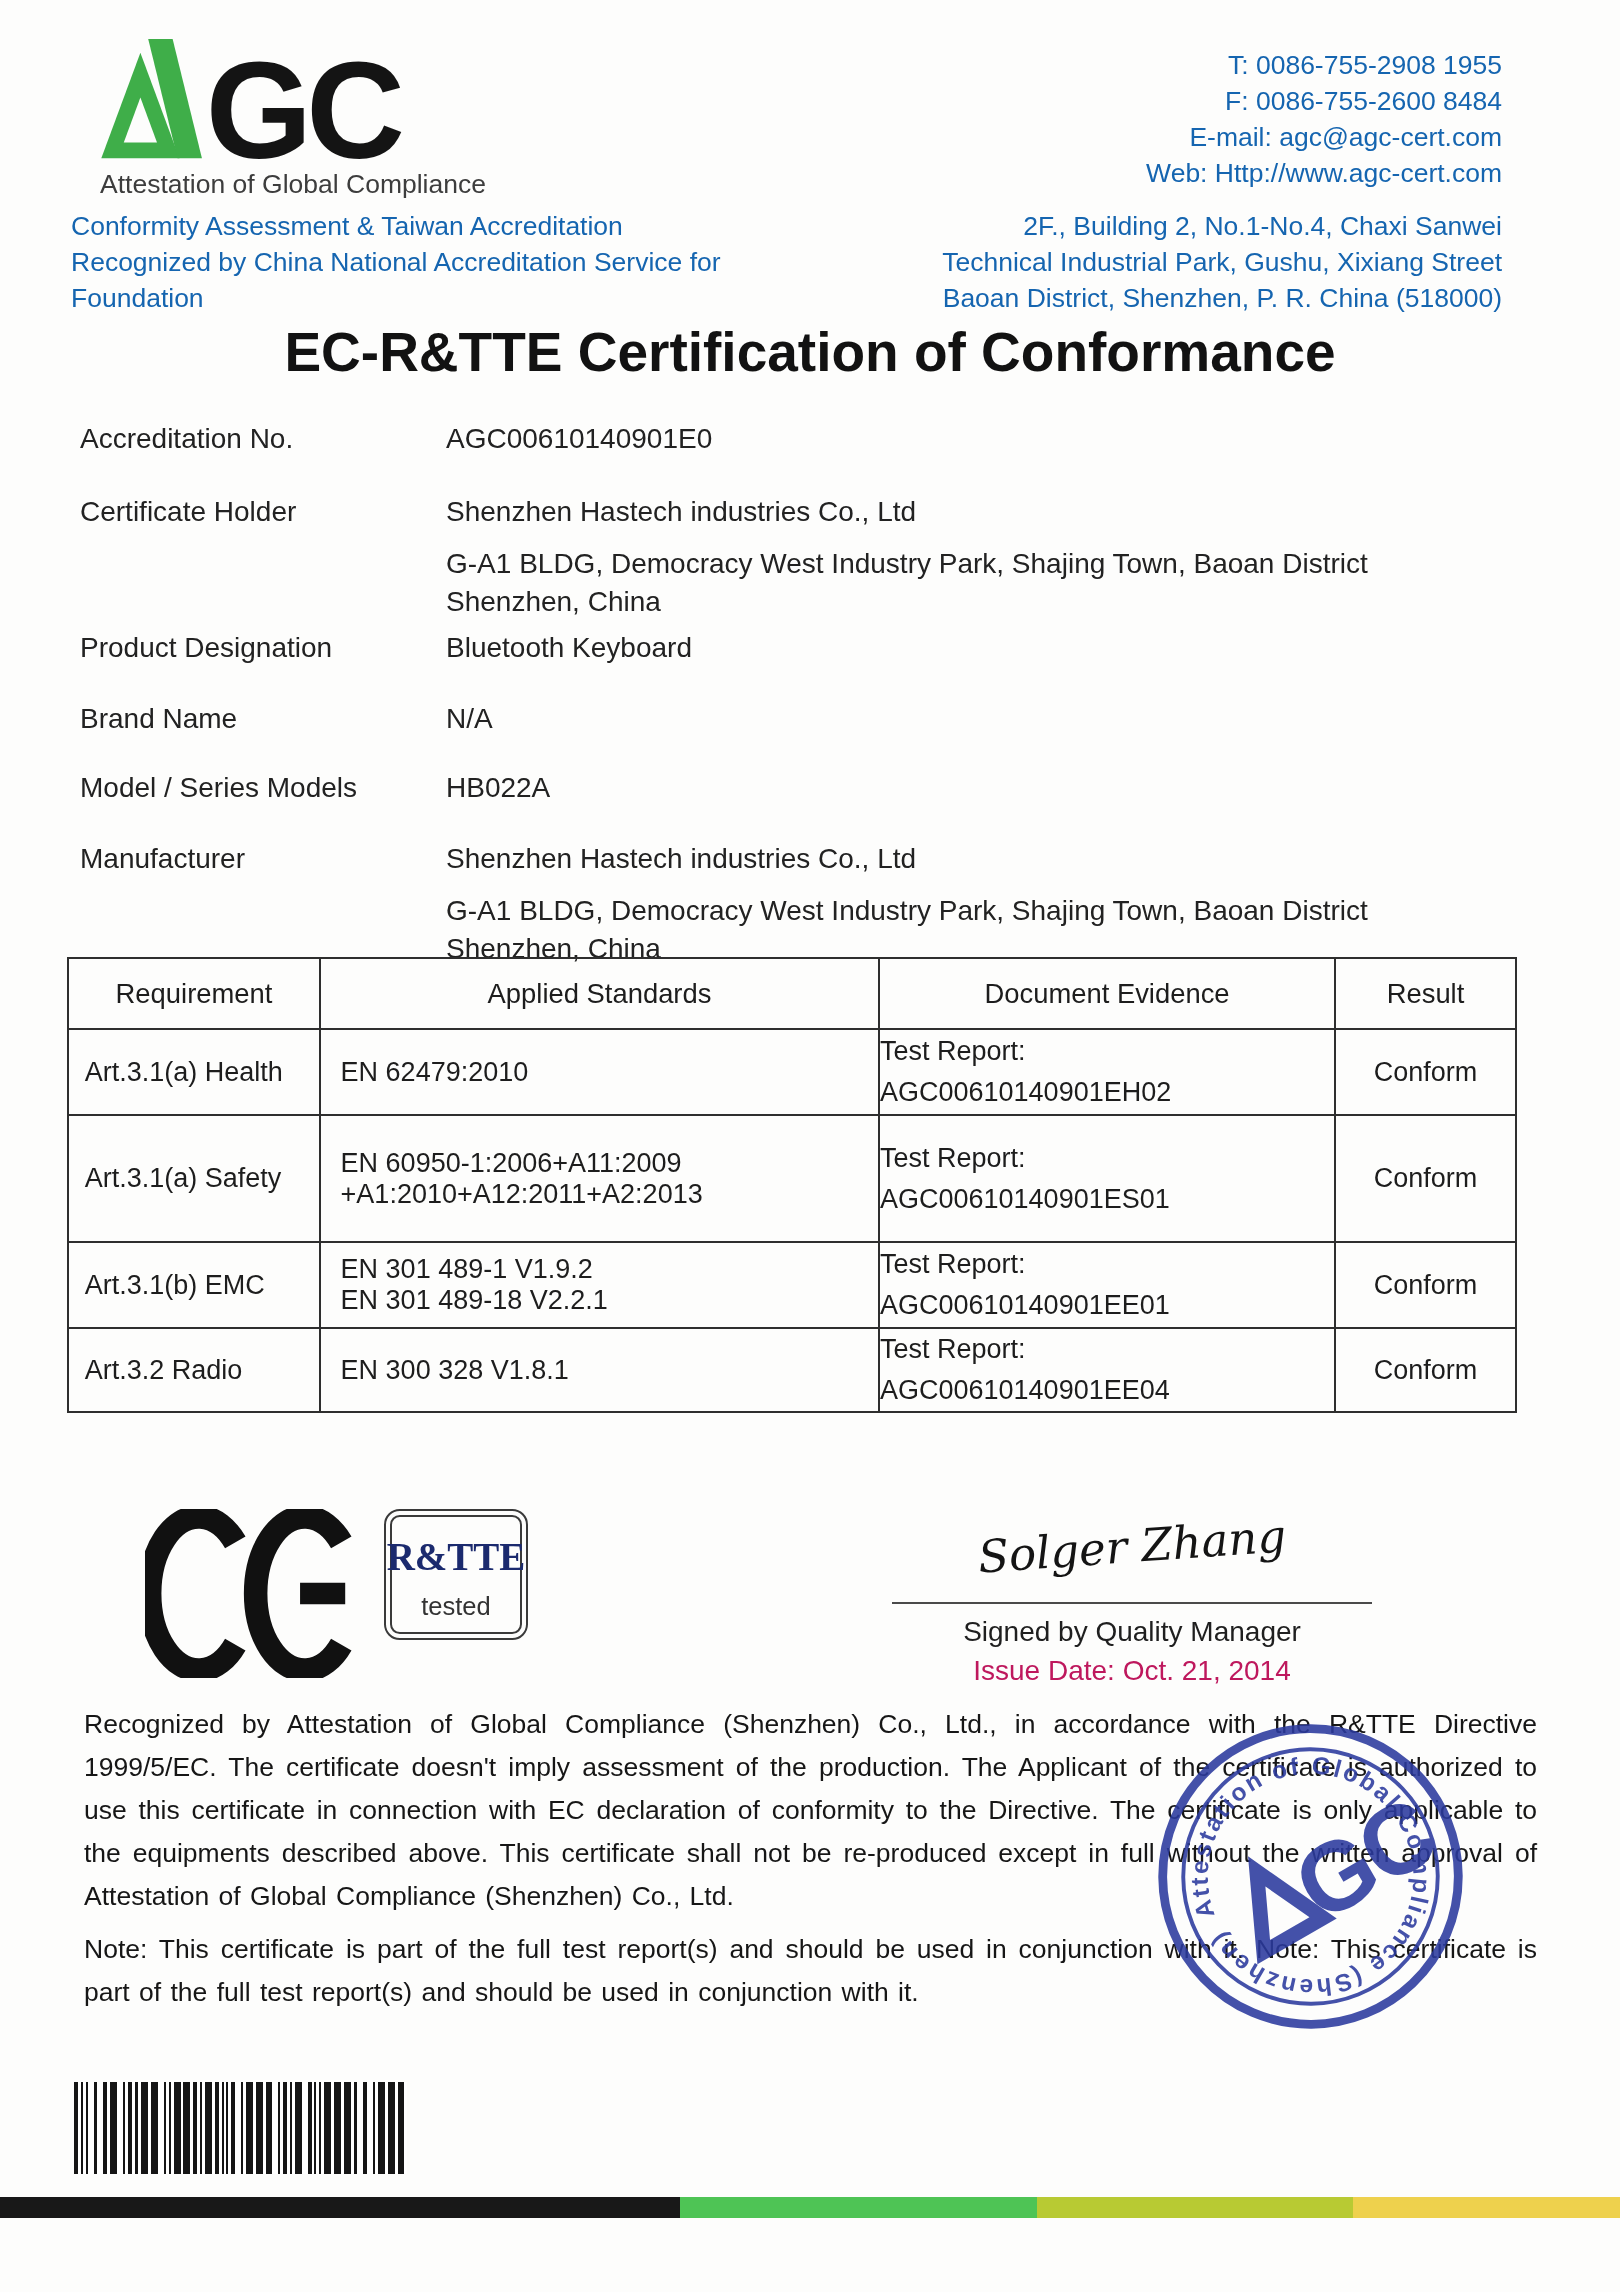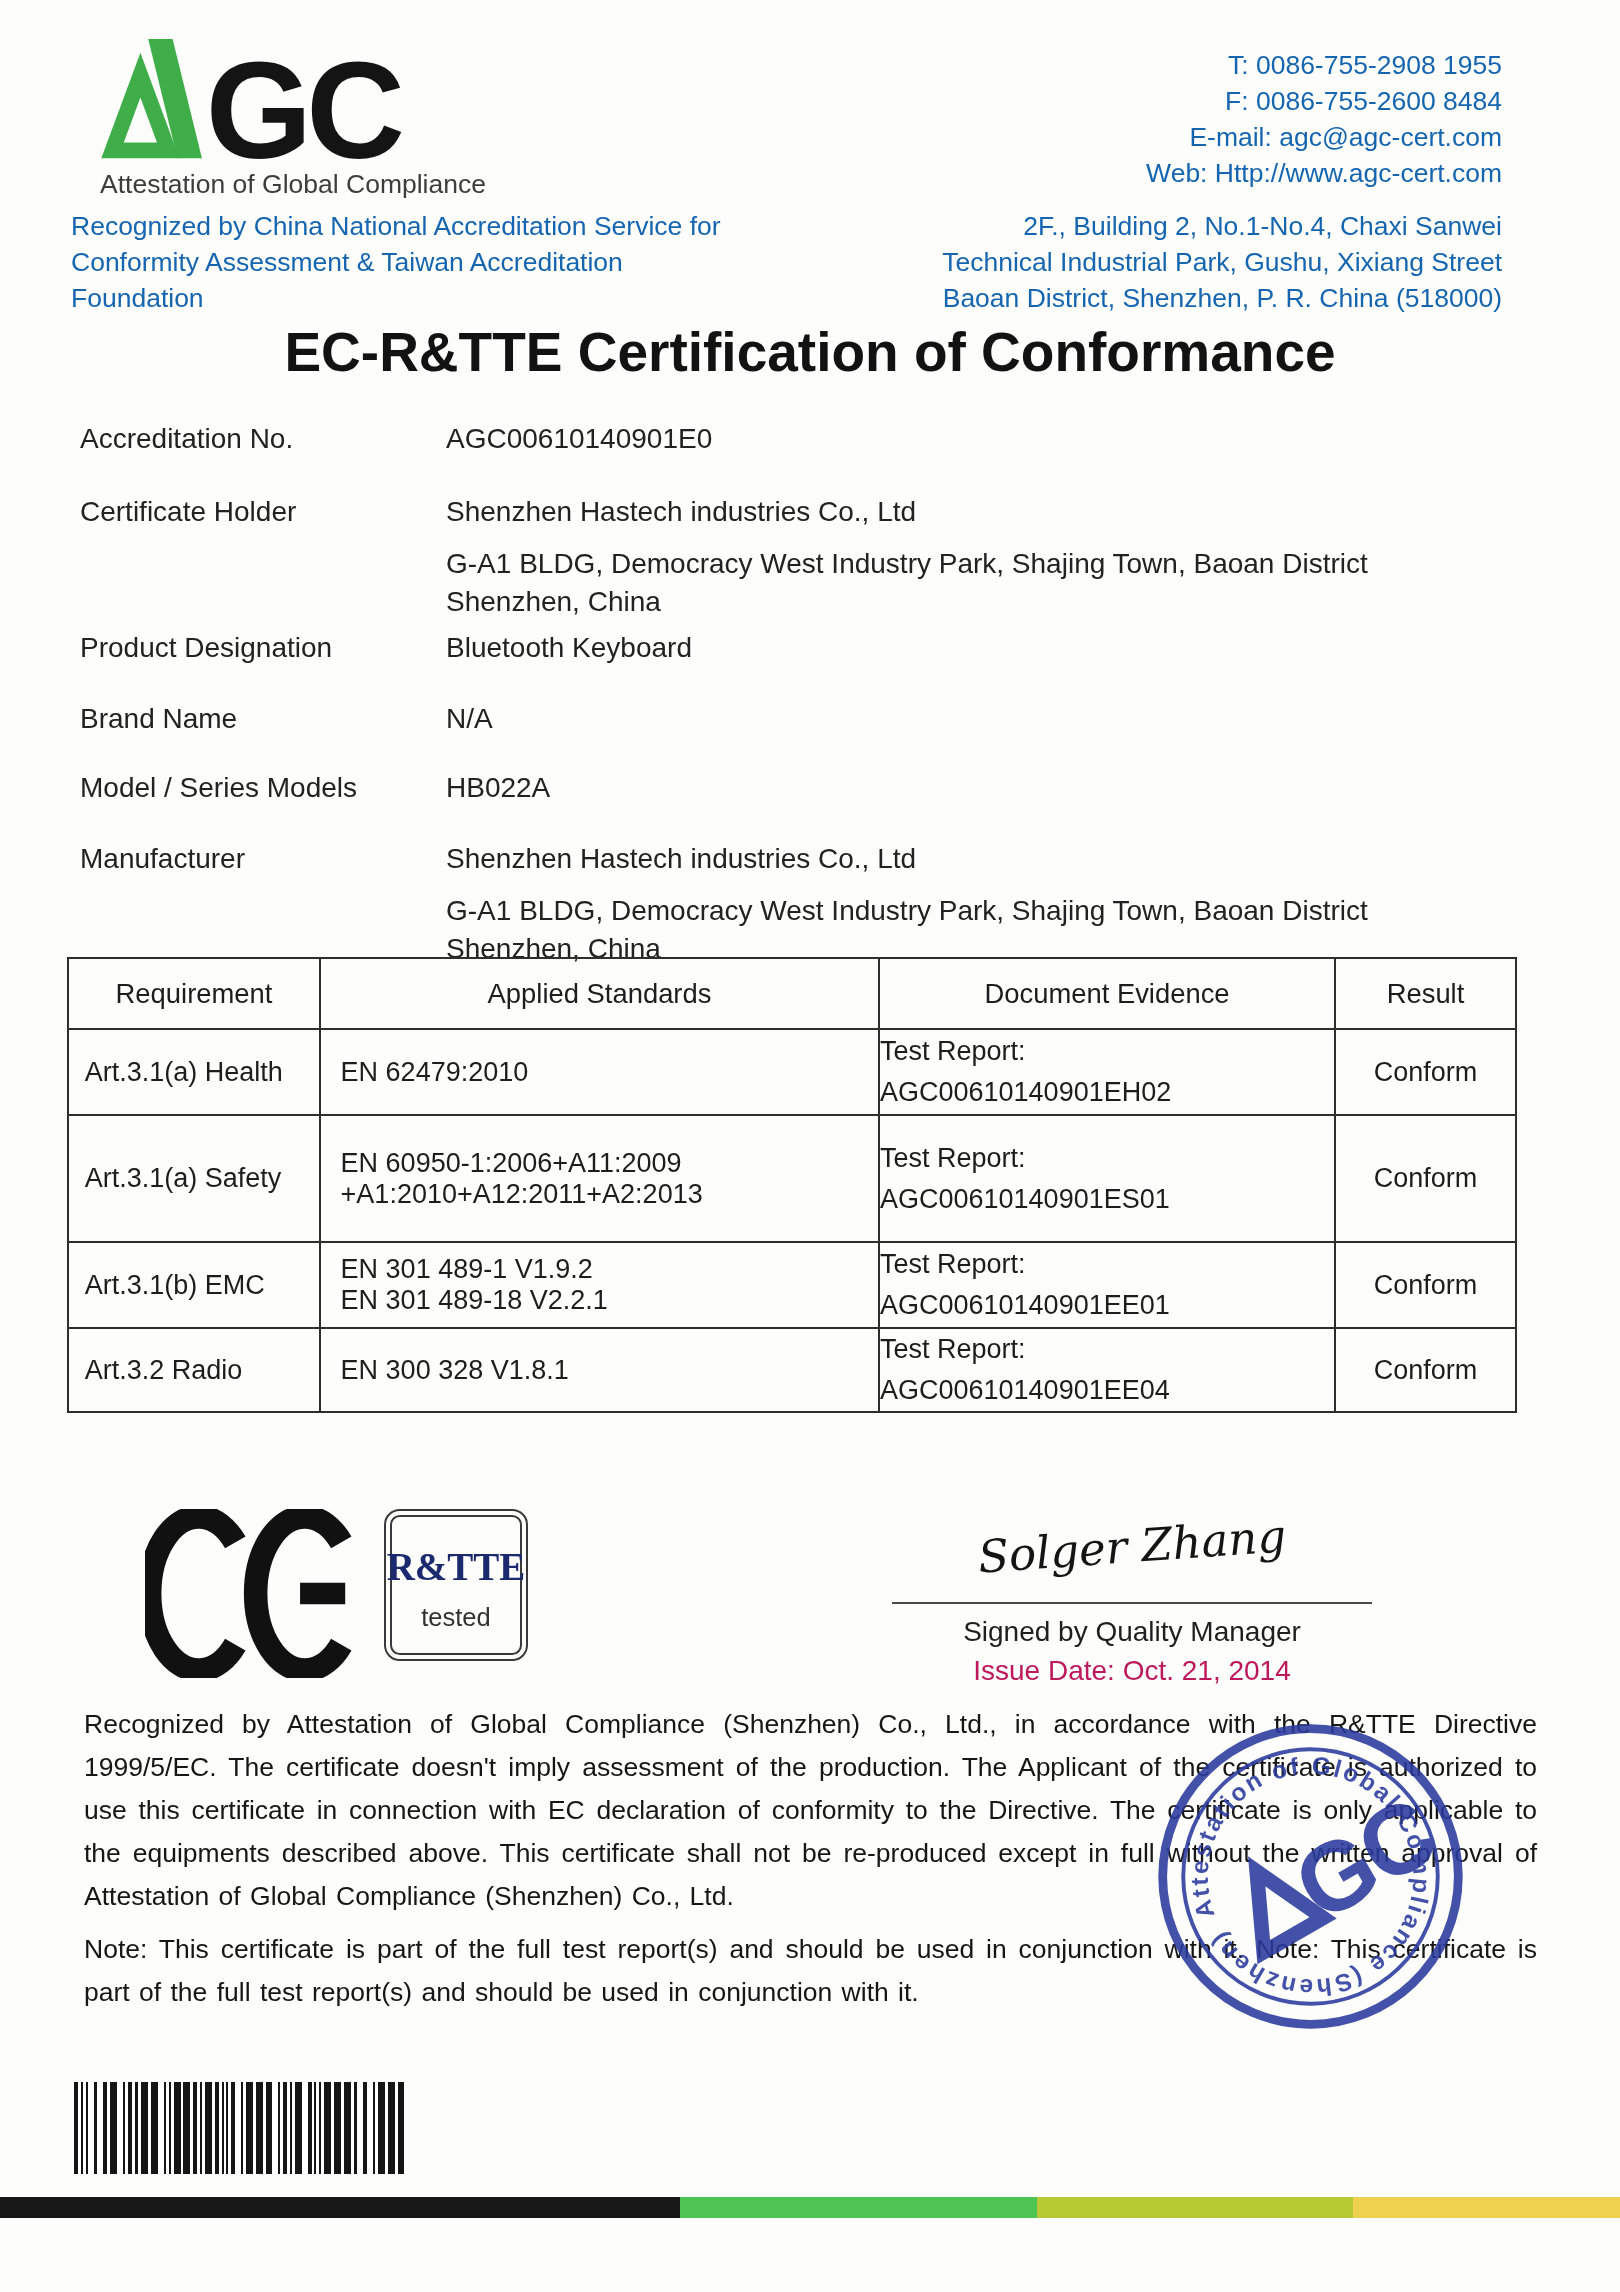--- a/index.html
+++ b/index.html
@@ -30,21 +30,21 @@
   .req-table td,.req-table th{border:2px solid #2e2e2e;padding:0;font-weight:normal;}
   .req-table th{text-align:center;font-size:27.4px;}
   .cell-req{padding-left:15.7px !important;vertical-align:middle;}
   .cell-std{padding-left:19.6px !important;vertical-align:middle;}
   .cell-std .std-wrap{display:flex;flex-direction:column;justify-content:space-around;height:100%;}
   .cell-ev{text-align:left;vertical-align:middle;}
   .cell-ev div{line-height:41px;}
   .cell-res{text-align:center;vertical-align:middle;}
   
   .ce-svg{position:absolute;left:145px;top:1509px;}
-  .rtte-box{position:absolute;left:384px;top:1509px;width:144px;height:152px;
+  .rtte-box{position:absolute;left:384px;top:1509px;width:144px;height:131px;
     border:2.9px solid #3a3a3a;border-radius:15.7px;padding:3.9px;box-sizing:border-box;}
   .rtte-inner{width:100%;height:100%;border:2.9px solid #3a3a3a;border-radius:9.8px;
     box-sizing:border-box;display:flex;flex-direction:column;align-items:center;justify-content:center;}
   .rtte-main{font-family:"Liberation Serif",serif;font-weight:700;font-size:39px;color:#1b2a6e;margin-top:5.9px;}
   .rtte-sub{font-size:25.5px;color:#333;margin-top:13.7px;}
   
   .sig-block{position:absolute;left:882px;top:1498px;width:500px;text-align:center;}
   .sig-name{font-family:"DejaVu Serif",serif;font-style:italic;font-size:45px;color:#141414;
     transform:rotate(-4deg);height:98px;line-height:98px;}
   .sig-line{border:none;border-top:2.9px solid #4a4a4a;margin:5.9px 9.8px 0 9.8px;}
@@ -73,22 +73,22 @@
     <g>
       <polygon points="15,122 55,14 95,122" fill="#3fae49"></polygon>
       <polygon points="38,106 55,60 72,106" fill="#fdfdfc"></polygon>
       <polygon points="63,0 88,0 118,122 93,122" fill="#3fae49"></polygon>
     </g>
     <text x="122" y="122" font-family="Liberation Sans, sans-serif" font-weight="700" font-size="140" letter-spacing="-6" fill="#141414">GC</text>
   </svg>
   <div class="logo-tagline">Attestation of Global Compliance</div>
 
   <div class="accreditation">
+    <div>Conformity Assessment &amp; Taiwan Accreditation</div>
     <div>Recognized by China National Accreditation Service for</div>
-    <div>Conformity Assessment &amp; Taiwan Accreditation</div>
     <div>Foundation</div>
   </div>
 
   <div class="contact">
     <div>T: 0086-755-2908 1955</div>
     <div>F: 0086-755-2600 8484</div>
     <div>E-mail: agc@agc-cert.com</div>
     <div>Web: Http://www.agc-cert.com</div>
   </div>
 

